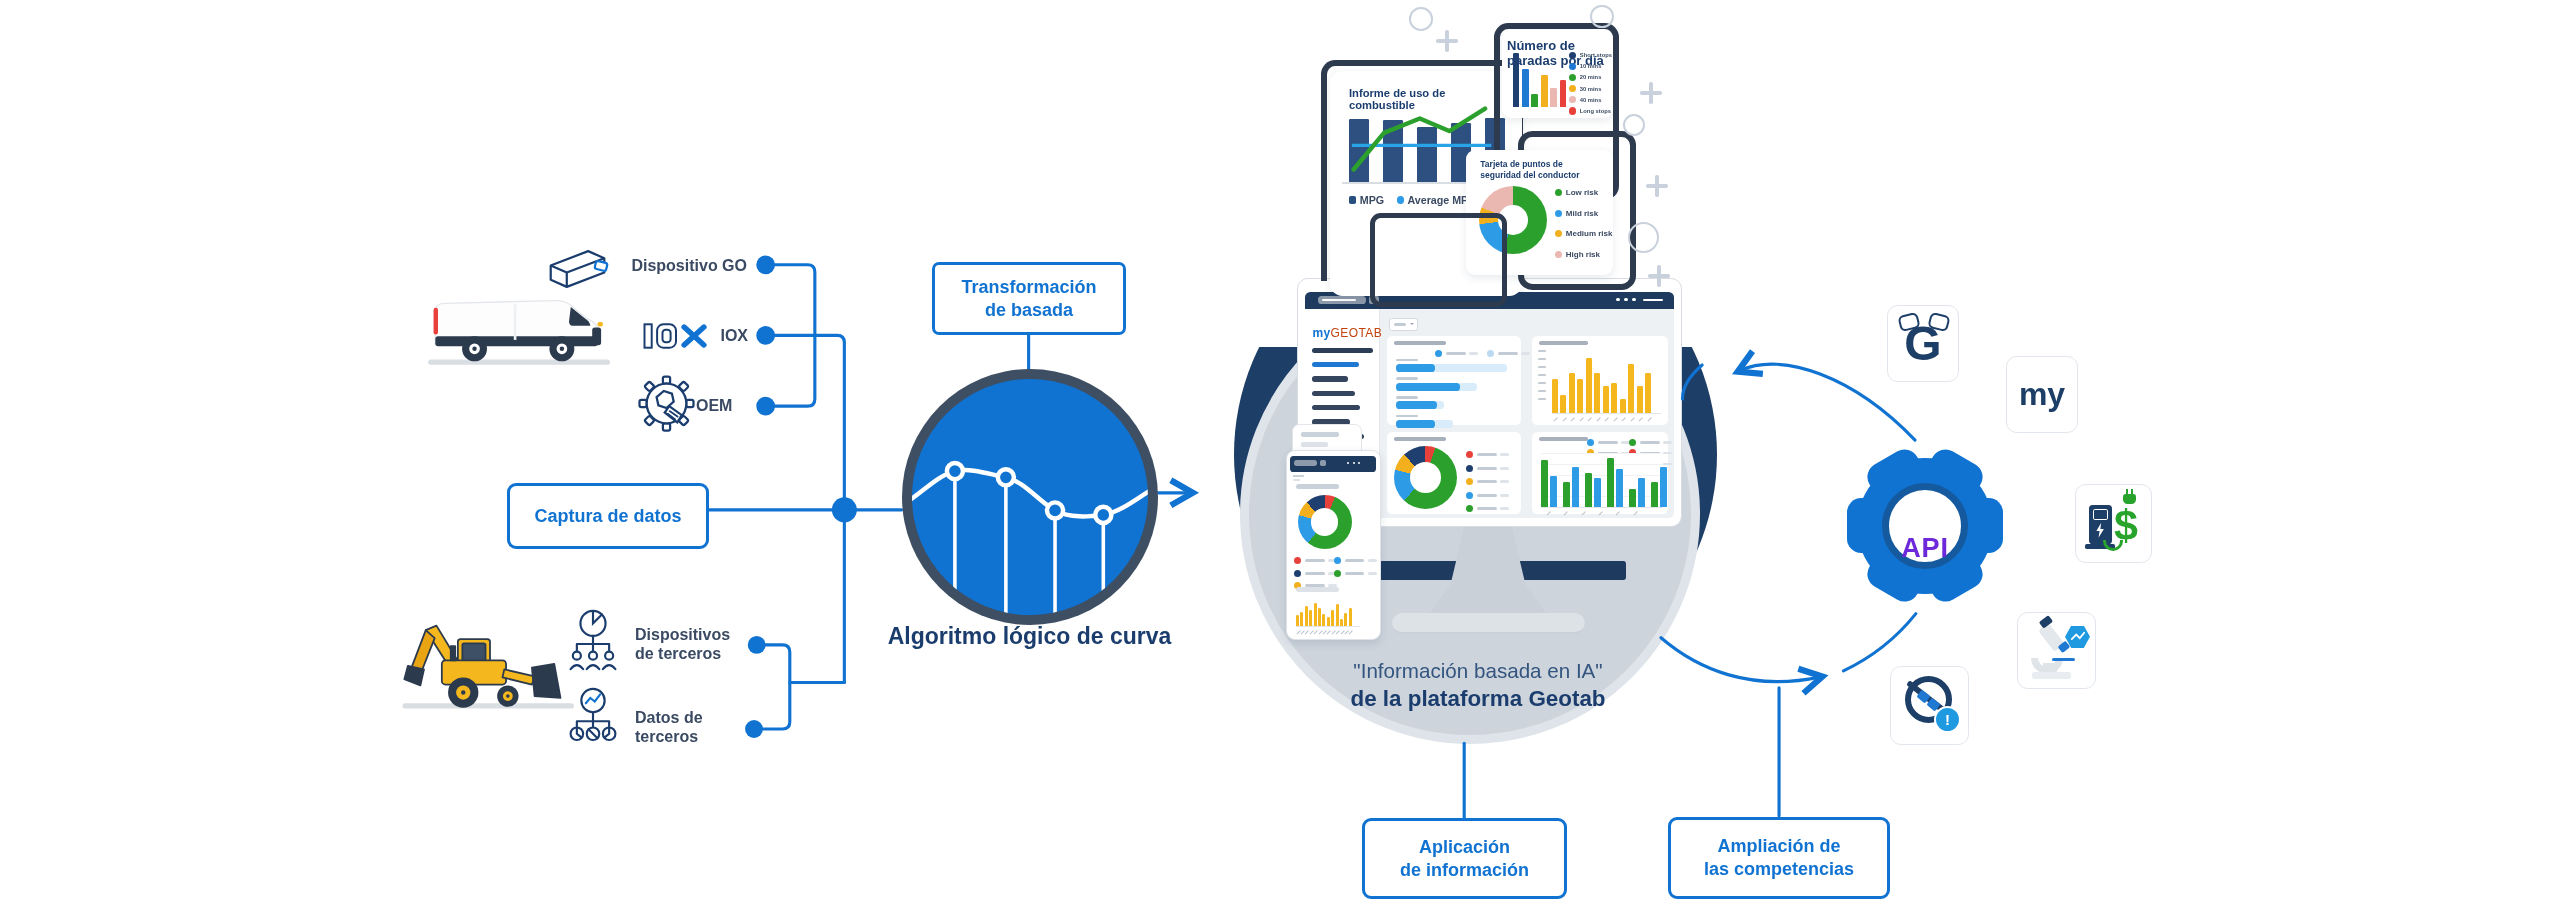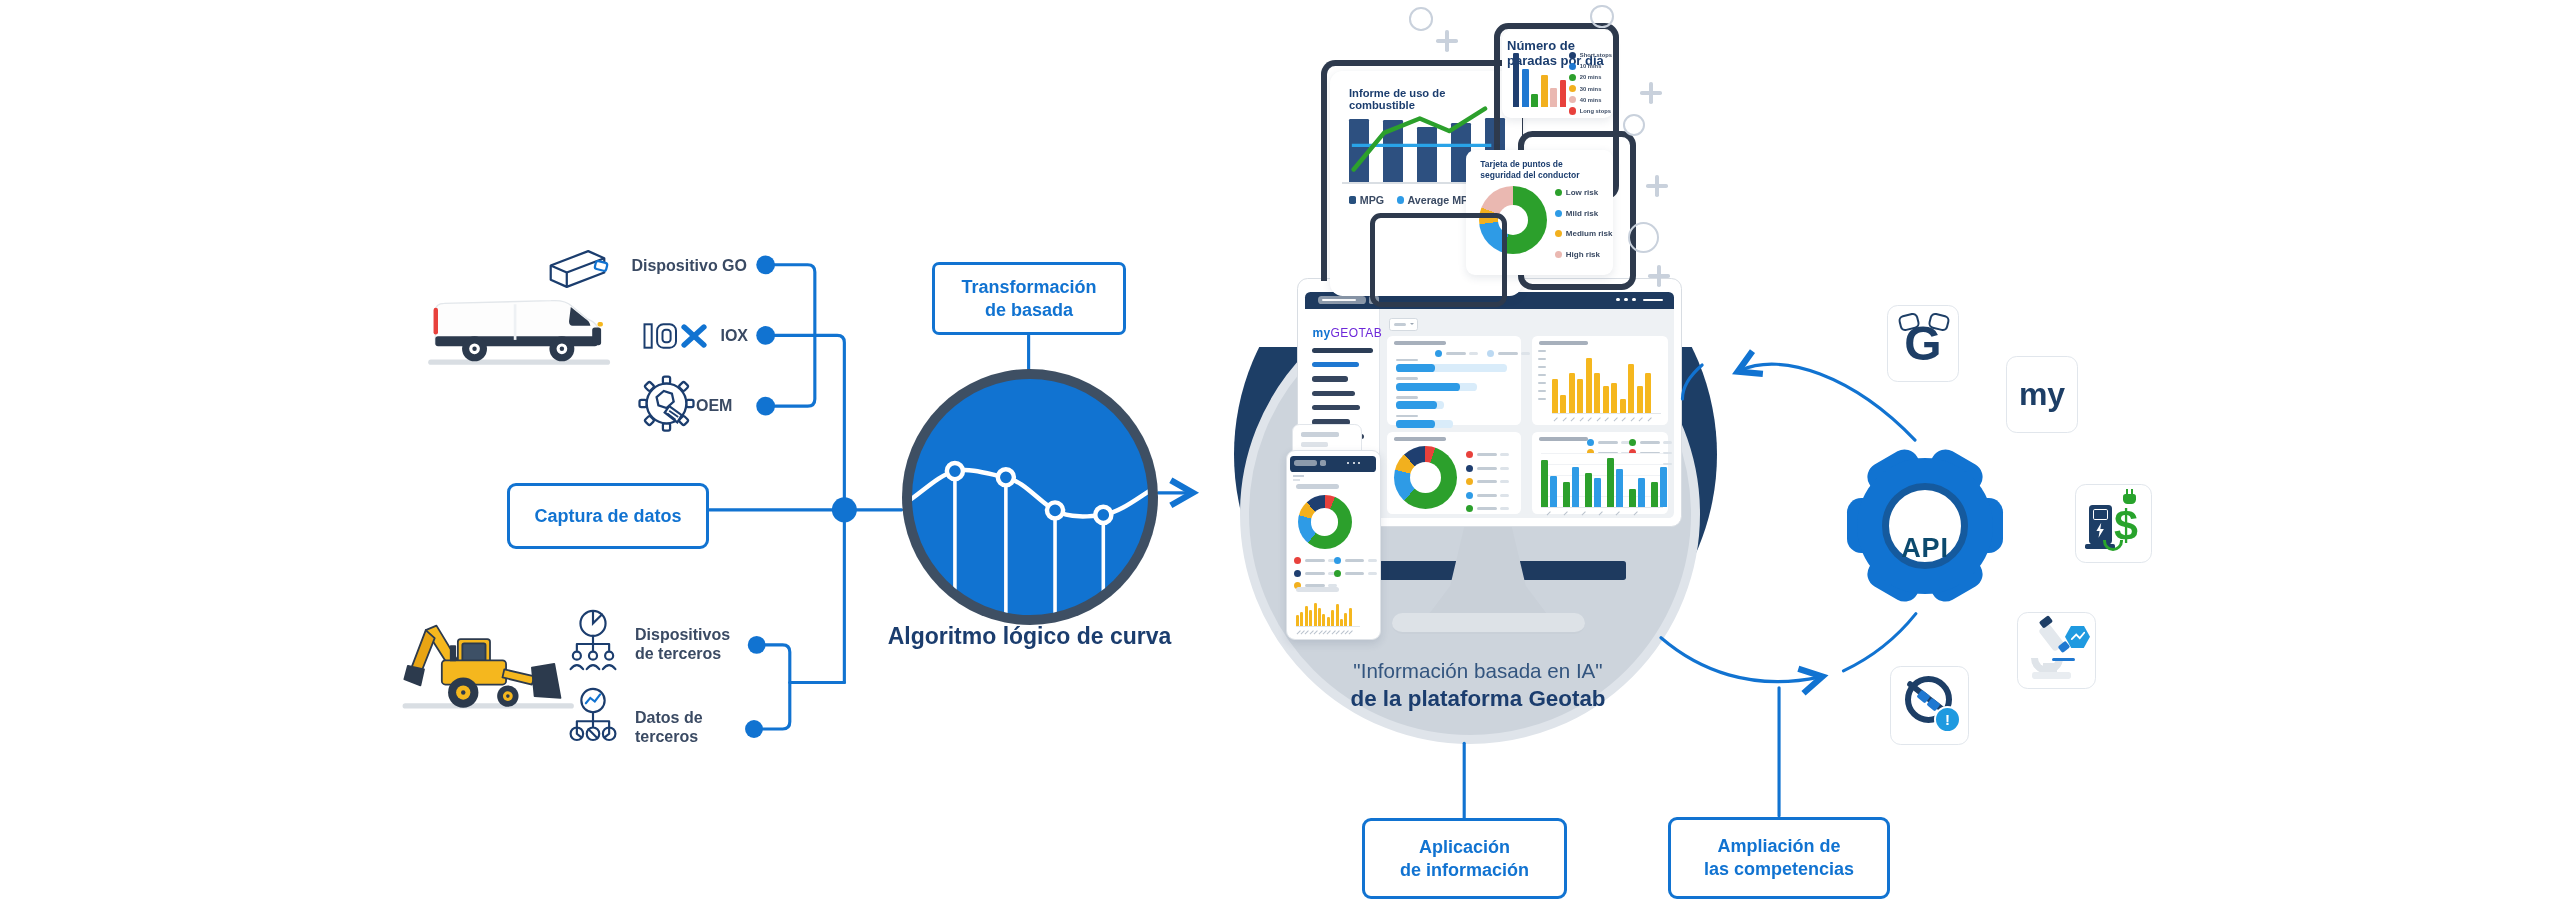--- a/index.html
+++ b/index.html
@@ -65,21 +65,21 @@
         <span class="abs" style="left:311px;top:6.3px;width:3.6px;height:3.6px;border-radius:50%;background:#fff;"></span>
         <span class="abs" style="left:319px;top:6.3px;width:3.6px;height:3.6px;border-radius:50%;background:#fff;"></span>
         <span class="abs" style="left:327px;top:6.3px;width:3.6px;height:3.6px;border-radius:50%;background:#fff;"></span>
         <span class="abs" style="left:338px;top:7.2px;width:19.7px;height:2.7px;border-radius:1.8px;background:#fff;"></span>
       </div>
 
       <div class="abs" style="left:0;top:17px;width:369px;height:209px;background:#eef1f4;border-radius:0 0 5.4px 5.4px;">
 
         <div class="abs" style="left:0;top:0;width:74px;height:209px;background:#fff;border-right:0.9px solid #e3e7ec;">
           <div class="abs" style="left:7.2px;top:17px;font-size:12px;letter-spacing:0.4px;">
-            <span style="color:#1173d1;font-weight:800;">my</span><span style="color:#6d28d9;font-weight:500;">GEOTAB</span>
+            <span style="color:#1173d1;font-weight:800;">my</span><span style="color:#c2410c;font-weight:500;">GEOTAB</span>
           </div>
           <div class="abs pillcol" style="left:7.2px;top:39px;width:63px;">
               <div class="pill" style="width: 61px; background: rgb(44, 62, 87);"></div>
               <div class="pill" style="width: 47px; background: rgb(31, 120, 209);"></div>
               <div class="pill" style="width: 36px; background: rgb(53, 69, 94);"></div>
               <div class="pill" style="width: 43px; background: rgb(53, 69, 94);"></div>
               <div class="pill" style="width: 48px; background: rgb(53, 69, 94);"></div>
               <div class="pill" style="width: 38px; background: rgb(53, 69, 94);"></div>
               <div class="pill" style="width: 52px; background: rgb(53, 69, 94);"></div>
               <div class="pill" style="width: 41px; background: rgb(53, 69, 94);"></div>
@@ -668,21 +668,21 @@
     <div style="color:#33557f;font-size:20.6px;">"Información basada en IA"</div>
     <div style="color:#1b3d6e;font-size:22.4px;font-weight:700;margin-top:2.7px;">de la plataforma Geotab</div>
   </div>
 
   <div class="abs" style="left:1847px;top:448px;width:156px;height:156px;">
     <div class="abs" style="left:0;top:50px;width:156px;height:55px;background:#1173d1;border-radius:14.3px;"></div>
     <div class="abs" style="left:0;top:50px;width:156px;height:55px;background:#1173d1;border-radius:14.3px;transform:rotate(60deg);"></div>
     <div class="abs" style="left:0;top:50px;width:156px;height:55px;background:#1173d1;border-radius:14.3px;transform:rotate(120deg);"></div>
     <div class="abs" style="left:9.8px;top:9.8px;width:136px;height:136px;border-radius:50%;background:#1173d1;"></div>
     <div class="abs" style="left:35px;top:35px;width:86px;height:86px;border-radius:50%;background:#fff;border:7.2px solid #155a9e;box-sizing:border-box;display:flex;align-items:center;justify-content:center;">
-      <span style="color:#0c4a6e;font-weight:800;font-size:27px;letter-spacing:0.9px;margin-top:44px;">API</span>
+      <span style="color:#6d28d9;font-weight:800;font-size:27px;letter-spacing:0.9px;margin-top:44px;">API</span>
     </div>
   </div>
 
   <div class="icon-card" style="left:1887px;top:305px;width:72px;height:77px;box-sizing:border-box;">
     <span style="position:absolute;left:0;top:14.3px;width:100%;text-align:center;color:#1d3e66;font-weight:800;font-size:48px;line-height:48px;">G</span>
     <span style="position:absolute;left:10.7px;top:8px;width:16px;height:11.6px;background:#fff;border:2.2px solid #1d3e66;border-radius:5.4px;transform:rotate(-14deg);"></span>
     <span style="position:absolute;left:41px;top:8px;width:16px;height:11.6px;background:#fff;border:2.2px solid #1d3e66;border-radius:5.4px;transform:rotate(14deg);"></span>
   </div>
 
   <div class="icon-card" style="left:2006px;top:356px;width:72px;height:77px;box-sizing:border-box;display:flex;align-items:center;justify-content:center;">

